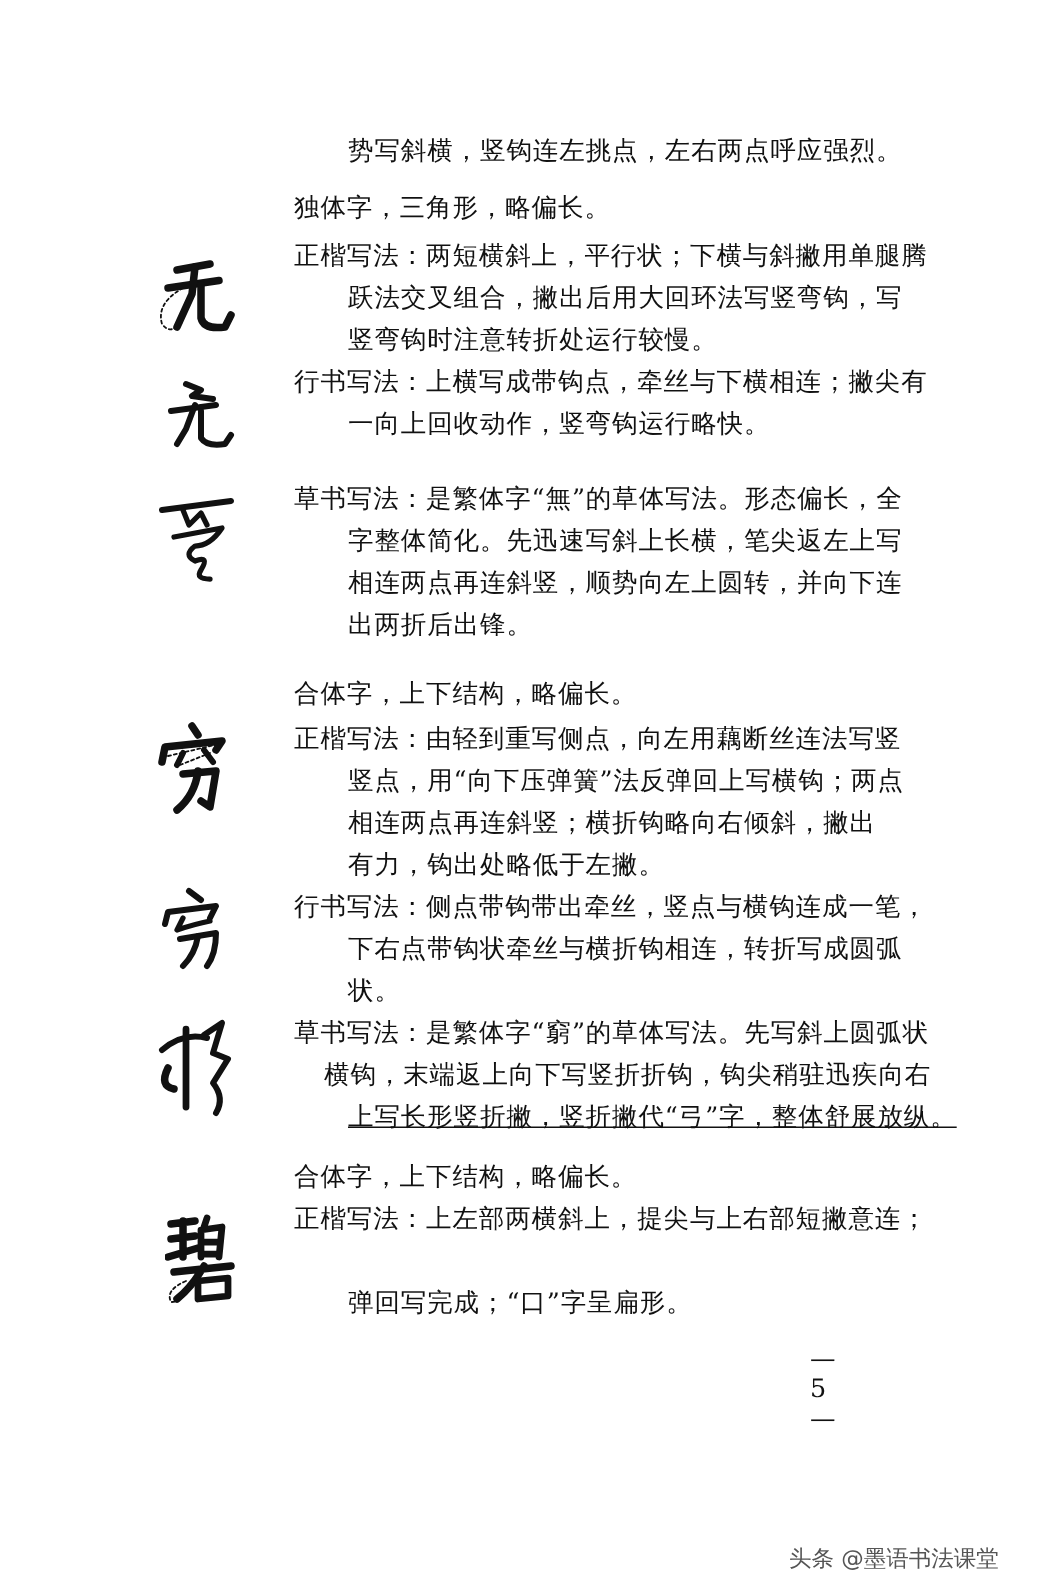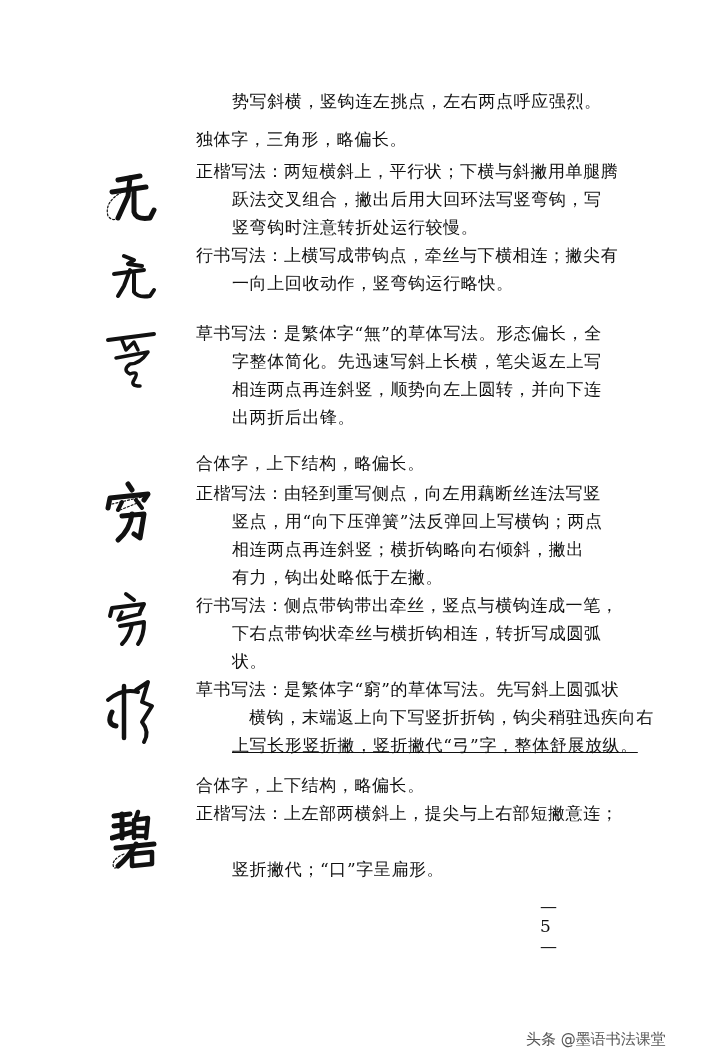--- a/index.html
+++ b/index.html
@@ -98,35 +98,35 @@
 
   <div class="line" style="left:196px;top:452px;">合体字，上下结构，略偏长。</div>
   <div class="line" style="left:196px;top:482px;">正楷写法：由轻到重写侧点，向左用藕断丝连法写竖</div>
   <div class="line" style="left:232px;top:510px;">竖点，用“向下压弹簧”法反弹回上写横钩；两点</div>
   <div class="line" style="left:232px;top:538px;">相连两点再连斜竖；横折钩略向右倾斜，撇出</div>
   <div class="line" style="left:232px;top:566px;">有力，钩出处略低于左撇。</div>
   <div class="line" style="left:196px;top:594px;">行书写法：侧点带钩带出牵丝，竖点与横钩连成一笔，</div>
   <div class="line" style="left:232px;top:622px;">下右点带钩状牵丝与横折钩相连，转折写成圆弧</div>
   <div class="line" style="left:232px;top:650px;">状。</div>
   <div class="line" style="left:196px;top:678px;">草书写法：是繁体字“窮”的草体写法。先写斜上圆弧状</div>
-  <div class="line" style="left:249px;top:706px;">横钩，末端返上向下写竖折折钩，钩尖稍驻迅疾向右</div>
+  <div class="line" style="left:216px;top:706px;">横钩，末端返上向下写竖折折钩，钩尖稍驻迅疾向右</div>
   <div class="line" style="left:232px;top:734px;text-decoration:underline;">上写长形竖折撇，竖折撇代“弓”字，整体舒展放纵。</div>
 
   <div class="glyph" style="left:110px;top:806px;">
     <svg width="60" height="64" viewBox="0 0 60 64">
       <g fill="none" stroke="#111" stroke-linecap="round" stroke-linejoin="round">
         <path d="M4 10 L20 8 M4 20 L20 18 M12 8 L12 32 M2 32 L22 26" stroke-width="5"></path>
         <path d="M28 6 L26 12 M24 14 L38 12 L36 32 M24 22 L36 22 M24 30 L36 30 M24 14 L24 32" stroke-width="4.5"></path>
         <path d="M6 42 L44 38 M26 38 Q18 52 8 60" stroke-width="5"></path>
         <path d="M22 48 L22 60 L42 58 L42 46 L22 48" stroke-width="4.5"></path>
         <path d="M14 48 Q0 54 4 62 Q10 62 14 56" stroke-width="1.2" stroke-dasharray="2 2"></path>
       </g>
     </svg>
   </div>
 
   <div class="line" style="left:196px;top:774px;">合体字，上下结构，略偏长。</div>
   <div class="line" style="left:196px;top:802px;">正楷写法：上左部两横斜上，提尖与上右部短撇意连；</div>
-  <div class="line" style="left:232px;top:858px;">竖折撇代；“口”字呈扁形。</div>
+  <div class="line" style="left:232px;top:858px;">弹回写完成；“口”字呈扁形。</div>
 
   <div class="page-number">— 5 —</div>
 
   <div class="watermark">头条 @墨语书法课堂</div>
 </div>
 
 </body></html>

